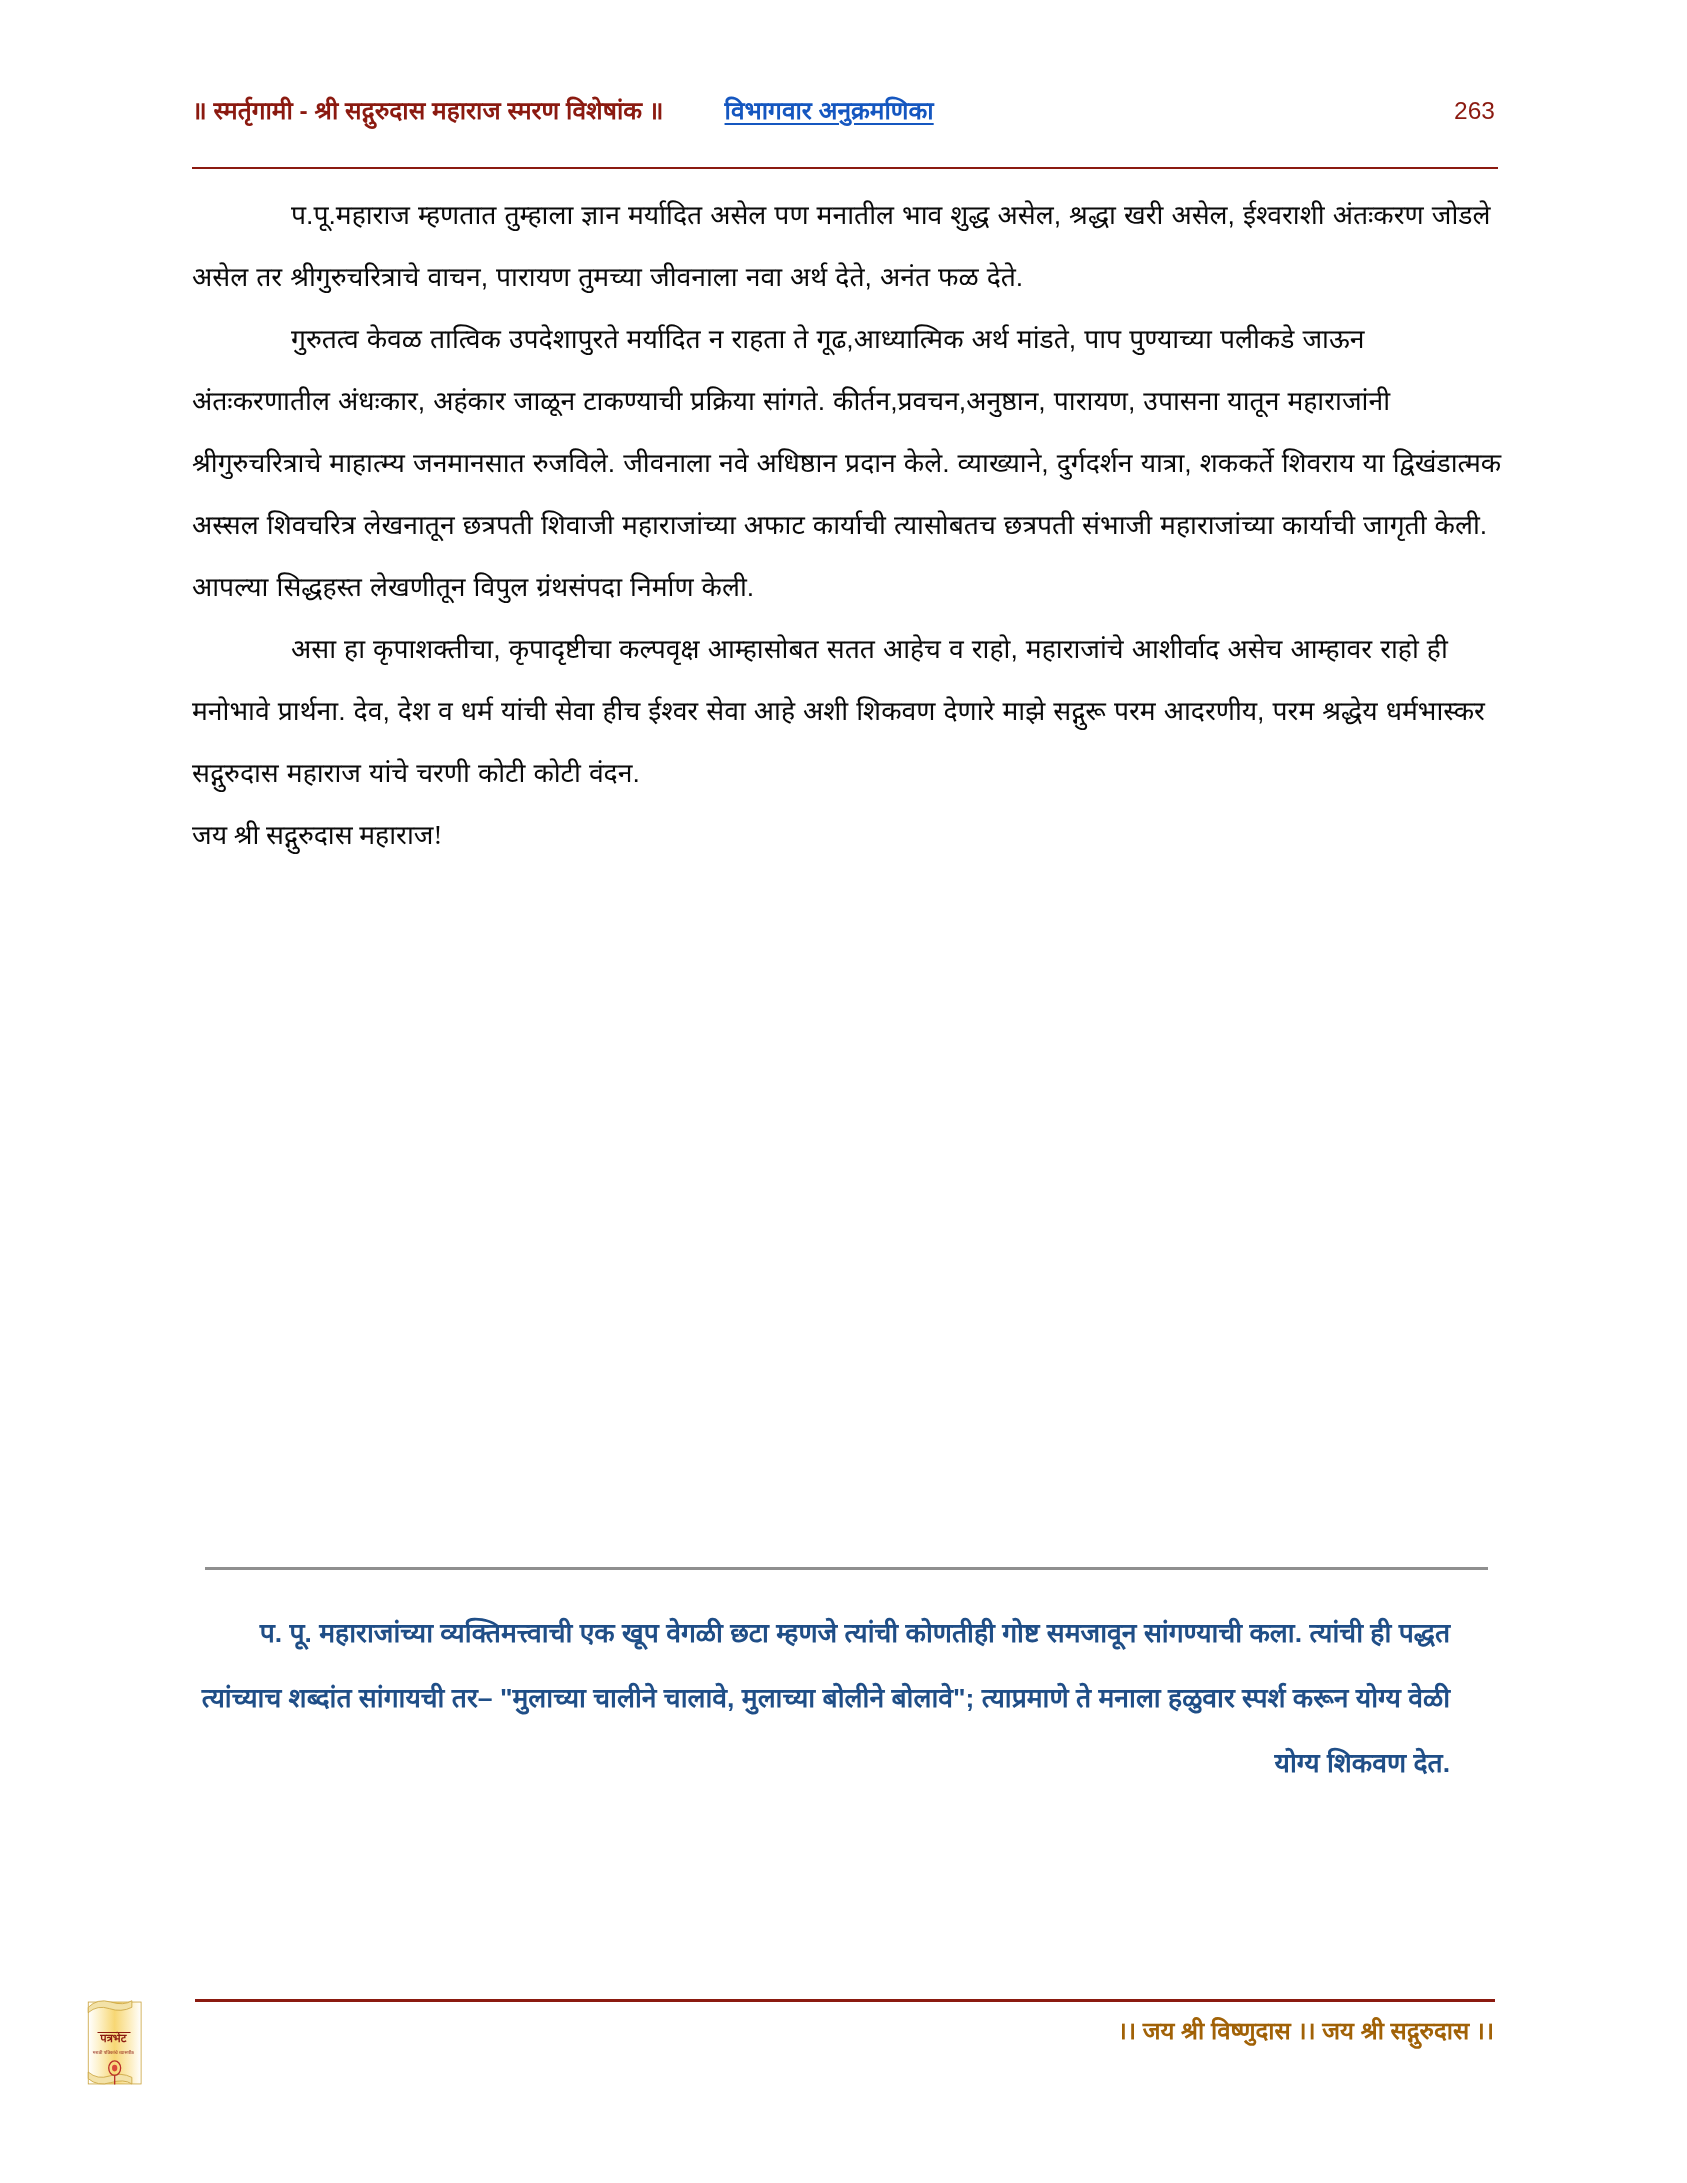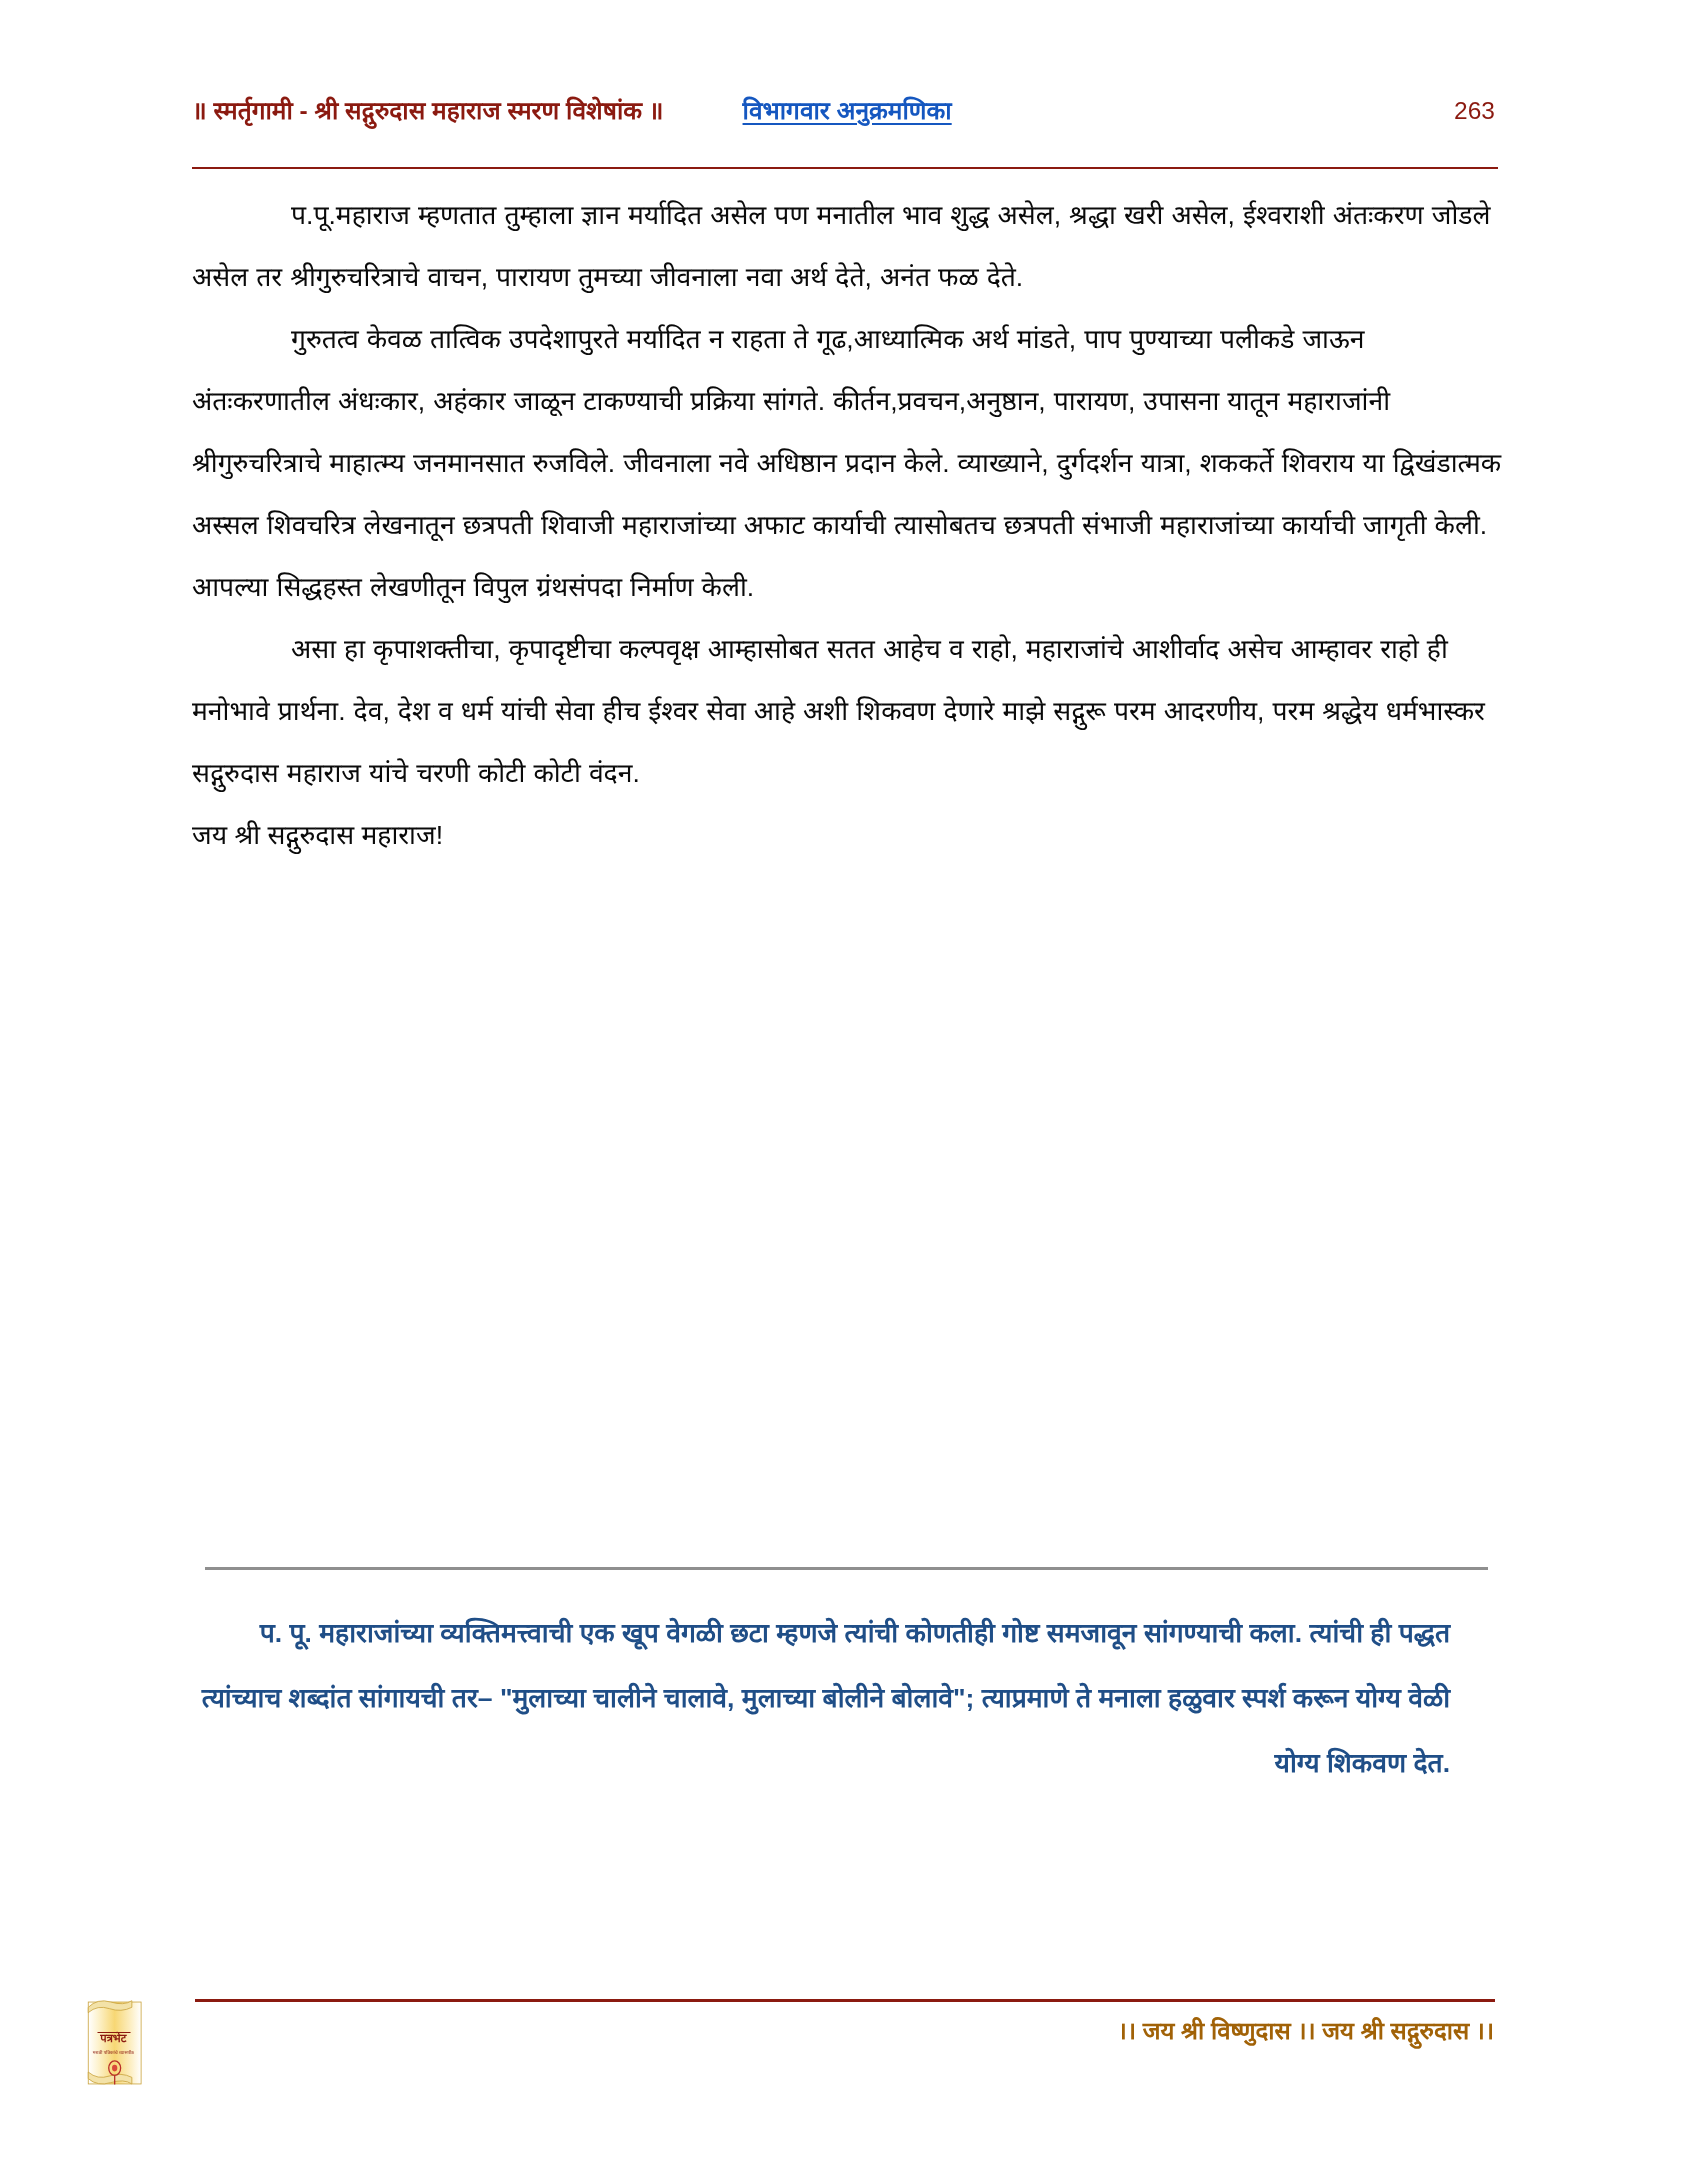--- a/index.html
+++ b/index.html
@@ -37,21 +37,21 @@
     font-weight: bold;
     letter-spacing: 0px;
     white-space: nowrap;
   }
   .header-link {
     color: #1557C0;
     font-size: 24.5px;
     font-weight: bold;
     text-decoration: underline;
     text-underline-offset: 4px;
-    margin-left: 59px;
+    margin-left: 41px;
     white-space: nowrap;
   }
   .header-pageno {
     color: #8B1A10;
     font-size: 24.5px;
     font-weight: normal;
     margin-left: auto;
     white-space: nowrap;
   }
   .header-rule {
@@ -80,20 +80,21 @@
   }
   .para.indent {
     text-indent: 99px;
   }
   .closing {
     color: #0a0a0a;
     font-size: 26.5px;
     line-height: 62px;
     text-indent: 0;
     margin: 0;
+    font-family: Liberation Serif, serif;
   }
 
   
   .mid-rule {
     position: absolute;
     left: 205px;
     top: 1567px;
     width: 1283px;
     height: 2.6px;
     background: #8f8f8f;

